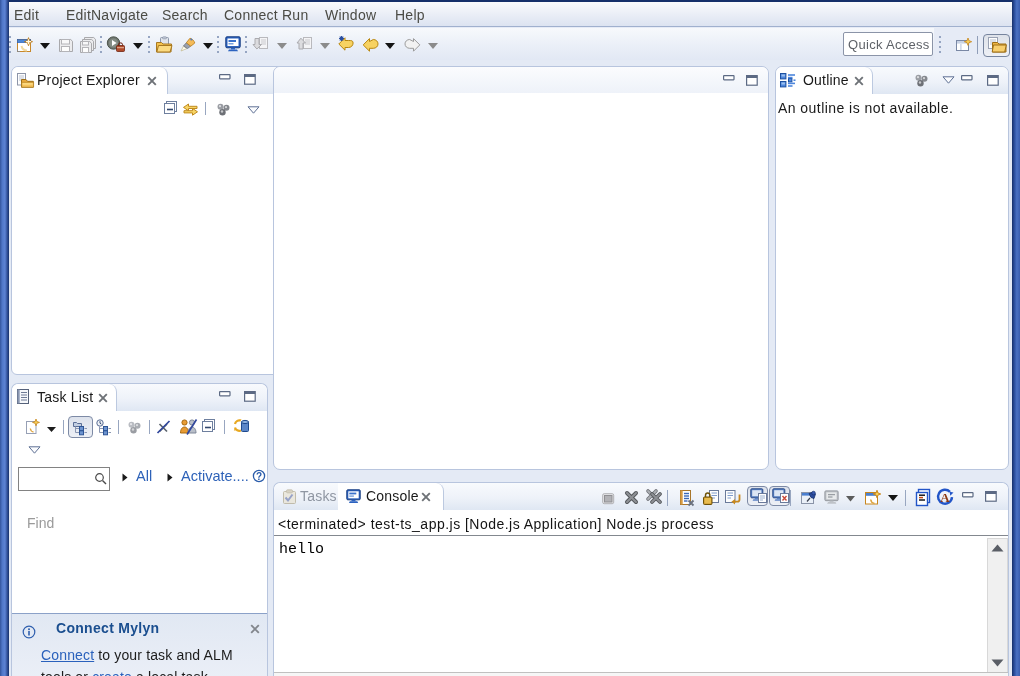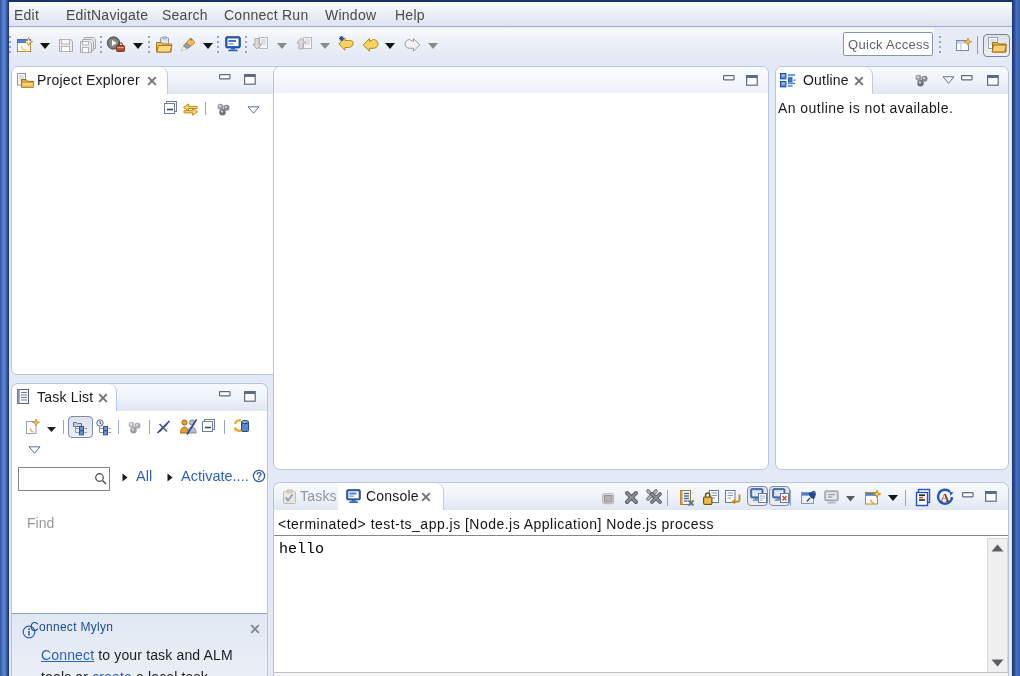--- a/index.html
+++ b/index.html
@@ -378,21 +378,21 @@
       <circle cx="7" cy="7" r="5.6" fill="none" stroke="#2a5caa" stroke-width="1.3"></circle>
       <text x="7" y="10.5" font-size="10" font-weight="bold" fill="#2a5caa" text-anchor="middle" font-family="Liberation Sans">?</text>
     </svg>
 
     <div class="abs" style="left:0; top:229px; width:255px; height:69px; border-top:1px solid #8ba1c8; background:linear-gradient(#e1e8f3,#ebeff7);">
       <svg style="left:10px; top:11px;" width="14" height="14">
         <circle cx="7" cy="7" r="5.8" fill="none" stroke="#2f5fae" stroke-width="1.2"></circle>
         <circle cx="7" cy="4.2" r="1" fill="#2f5fae"></circle>
         <rect x="6.2" y="6" width="1.6" height="4.5" fill="#2f5fae"></rect>
       </svg>
-      <span class="abs" style="left:18px; top:6px; font-size:12px; font-weight:normal; letter-spacing:0.3px; color:#1a4e8f;">Connect Mylyn</span>
+      <span class="abs" style="left:44px; top:6px; font-size:14px; font-weight:bold; letter-spacing:0.3px; color:#1a4e8f;">Connect Mylyn</span>
       <svg style="left:237px; top:9px;" width="12" height="12">
         <path d="M2.2 2.2 L9.8 9.8 M9.8 2.2 L2.2 9.8" stroke="#82868c" stroke-width="1.9" fill="none"></path>
       </svg>
       <div class="abs" style="left:29px; top:30px; font-size:14px; letter-spacing:0.15px; color:#1c1c1c; width:220px; line-height:22px;">
         <span style="color:#2a61bc; text-decoration:underline;">Connect</span> to your task and ALM tools or <span style="color:#2a61bc; text-decoration:underline;">create</span> a local task
       </div>
     </div>
   </div>
   <div class="panel" id="ed">
     <div class="tabrow" style="height:26px; background:linear-gradient(#fbfcfe,#f3f6fb 60%,#eef2f9); border-radius:7px 7px 0 0; border-bottom:none;"></div>

